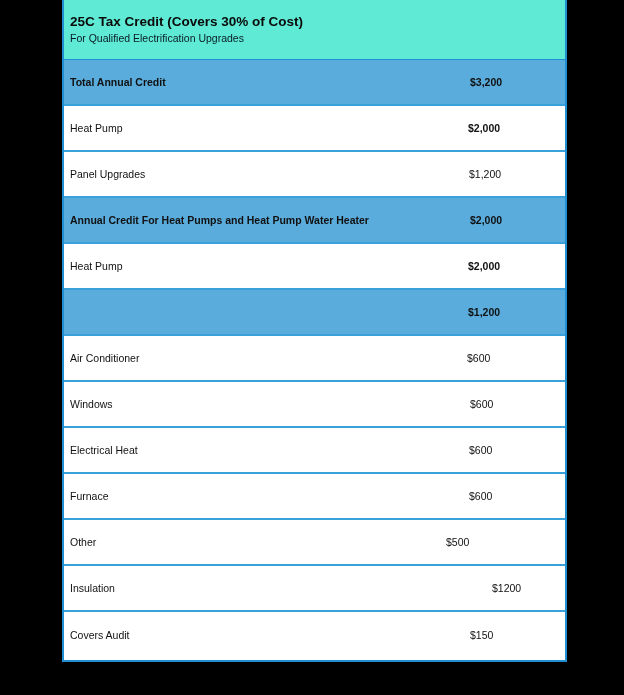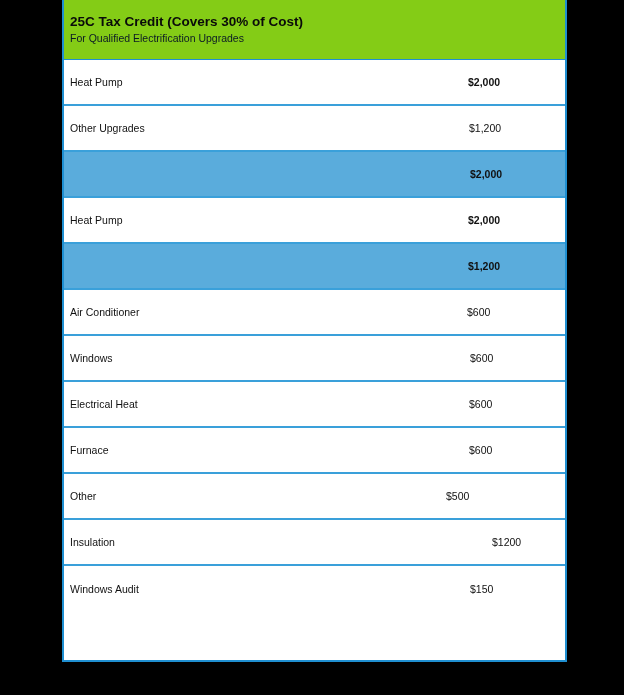--- a/index.html
+++ b/index.html
@@ -9,21 +9,21 @@
     font-family: "Liberation Sans", "DejaVu Sans", sans-serif;
     color: #111;
   }
   .card {
     position: absolute; left: 62px; top: 0; width: 505px; height: 662px;
     box-sizing: border-box;
     border-left: 2px solid #1f8fd1; border-right: 2px solid #1f8fd1; border-bottom: 2px solid #1f8fd1;
     background: #ffffff;
   }
   .header {
-    height: 60px; background: #84cc16; box-sizing: border-box;
+    height: 60px; background: #5eead4; box-sizing: border-box;
     padding: 14px 0 0 6px;
     border-bottom: 1px solid #1f8fd1;
   }
   .title { font-size: 13.5px; font-weight: bold; color: #0a0a0a; line-height: 16px; }
   .subtitle { font-size: 10.5px; color: #0b1a26; line-height: 14px; margin-top: 1px; }
   .row {
     height: 46px; box-sizing: border-box; position: relative;
     border-bottom: 2px solid #3aa0da;
     display: flex; align-items: center;
   }
@@ -36,29 +36,34 @@
 </style>
 </head>
 <body>
 
 <div class="card">
   <div class="header">
     <div class="title">25C Tax Credit (Covers 30% of Cost)</div>
     <div class="subtitle">For Qualified Electrification Upgrades</div>
   </div>
 
+  <div class="row section">
+    <span class="label">Total Annual Credit</span>
+    <span class="value" style="left:406px">$3,200</span>
+  </div>
   <div class="row">
     <span class="label">Heat Pump</span>
     <span class="value bold">$2,000</span>
   </div>
   <div class="row">
-    <span class="label">Other Upgrades</span>
+    <span class="label">Panel Upgrades</span>
     <span class="value" style="left:405px">$1,200</span>
   </div>
   <div class="row section">
+    <span class="label">Annual Credit For Heat Pumps and Heat Pump Water Heater</span>
     <span class="value" style="left:406px">$2,000</span>
   </div>
   <div class="row">
     <span class="label">Heat Pump</span>
     <span class="value bold">$2,000</span>
   </div>
   <div class="row section">
     <span class="value">$1,200</span>
   </div>
   <div class="row">
@@ -79,16 +84,16 @@
   </div>
   <div class="row">
     <span class="label">Other</span>
     <span class="value" style="left:382px">$500</span>
   </div>
   <div class="row">
     <span class="label">Insulation</span>
     <span class="value" style="left:428px">$1200</span>
   </div>
   <div class="row" style="height:46px">
-    <span class="label">Windows Audit</span>
+    <span class="label">Covers Audit</span>
     <span class="value" style="left:406px">$150</span>
   </div>
 </div>
 
 </body></html>

